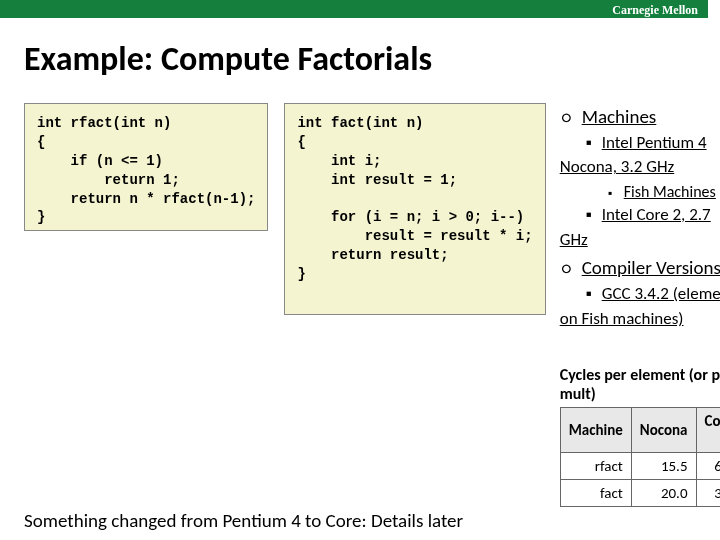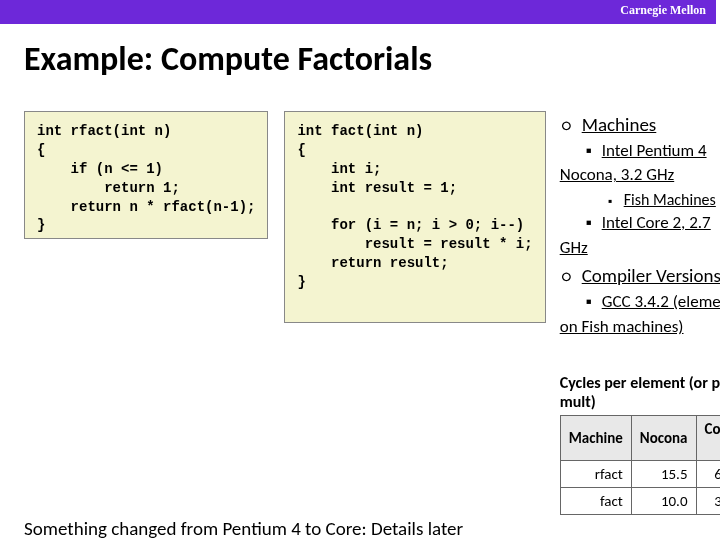--- a/index.html
+++ b/index.html
@@ -6,39 +6,39 @@
   body {
     width: 720px;
     height: 540px;
     font-family: Calibri, Arial, sans-serif;
     background: #fff;
     position: relative;
     padding: 0 24px 20px 24px;
   }
   .header-bar {
     position: absolute;
-    top: 0; left: 0; right: 4px;
-    height: 24px;
-    background: #6d28d9;
+    top: 0; left: 0; right: 12px;
+    height: 18px;
+    background: #15803d;
   }
   .header-label {
     position: absolute;
     right: 10px;
     top: 3px;
     color: #fff;
     font-size: 12px;
     font-weight: bold;
     font-family: Georgia, serif;
   }
   .title {
     font-size: 34px;
     font-weight: bold;
     color: #000;
     margin-top: 38px;
-    margin-bottom: 32px;
+    margin-bottom: 24px;
   }
   .content {
     display: flex;
     gap: 14px;
   }
   .left-col {
     flex: 0 0 280px;
     display: flex;
     flex-direction: row;
     gap: 16px;
@@ -163,21 +163,21 @@
         <th>Nocona</th>
         <th>Core 2</th>
       </tr>
       <tr>
         <td>rfact</td>
         <td class="num">15.5</td>
         <td class="num">6.0</td>
       </tr>
       <tr>
         <td>fact</td>
-        <td class="num">10.0</td>
+        <td class="num">20.0</td>
         <td class="num">3.0</td>
       </tr>
     </tbody>
       </table>
   </div>
 </div>
 
 <div class="footer-note">Something changed from Pentium 4 to Core: Details later</div>
 
 </body></html>

